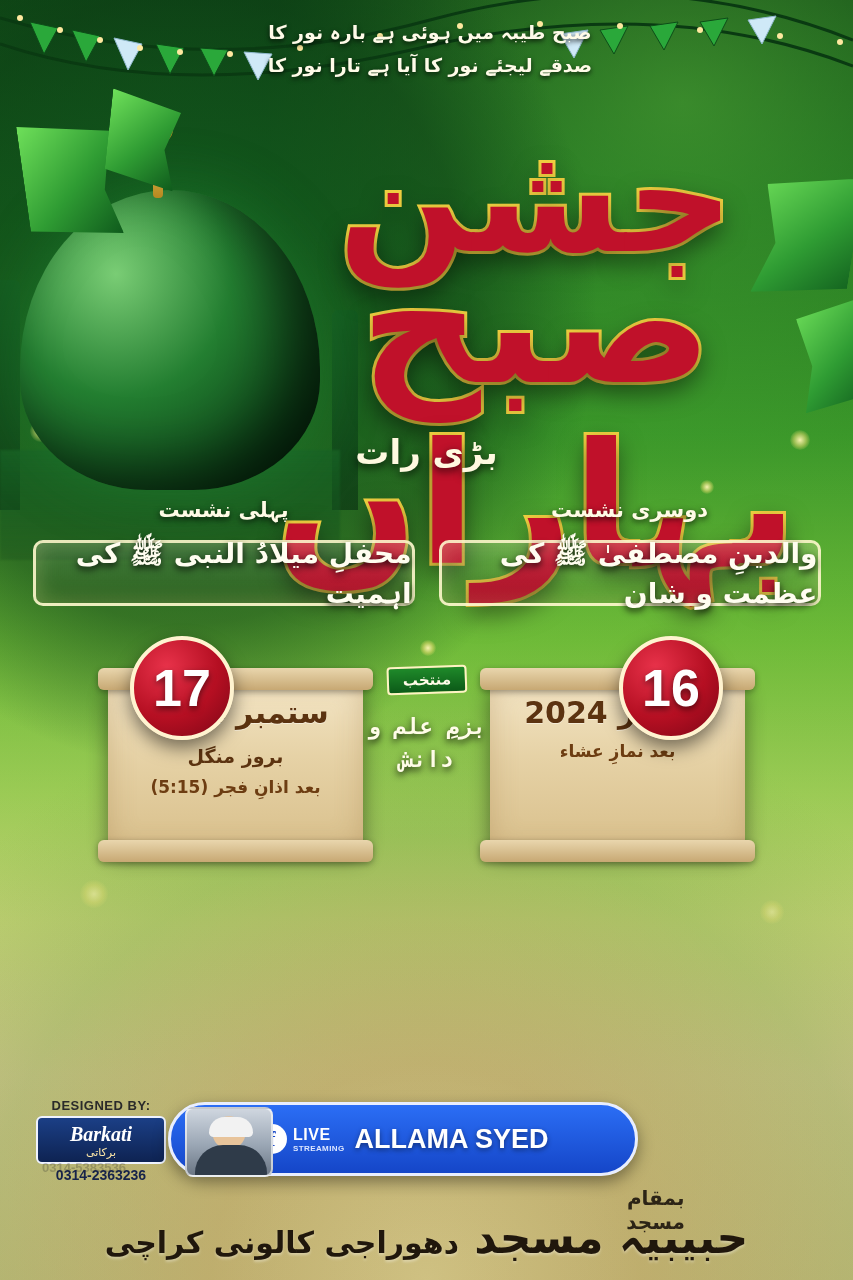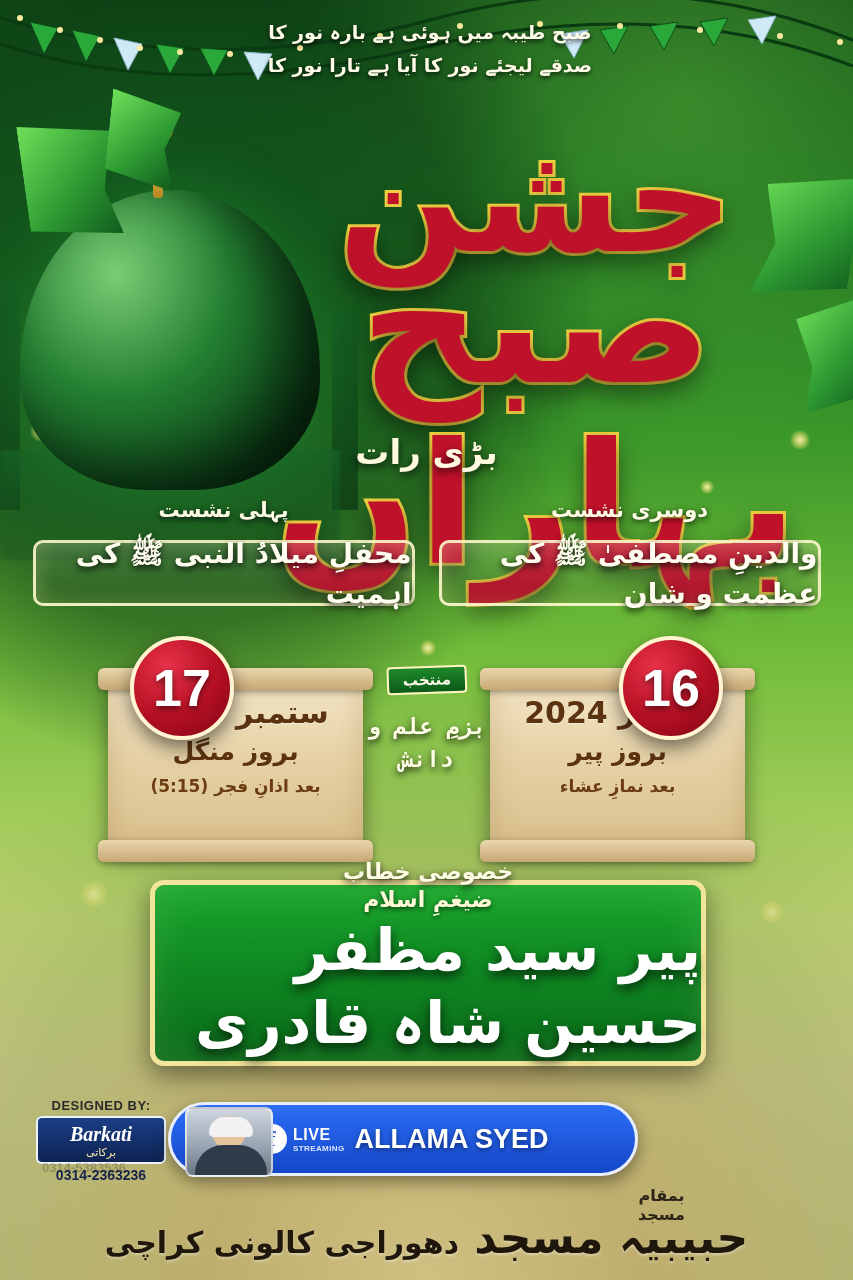--- a/index.html
+++ b/index.html
@@ -169,21 +169,21 @@
   .scroll-body {
     position: absolute; inset: 16px 14px 12px 14px;
     direction: rtl; text-align: center;
     color: #5c3310;
     font-family: "DejaVu Sans", sans-serif;
   }
   .scroll-date {
     font-size: 30px; font-weight: bold; line-height: 1.15;
     text-shadow: 0 1px 0 rgba(255,255,255,0.45);
   }
-  .scroll-day { font-size: 25px; font-weight: bold; margin-top: 6px; }
+  .scroll-day { font-size: 19px; font-weight: bold; margin-top: 14px; }
   .scroll-time { font-size: 17px; font-weight: bold; margin-top: 10px; color: #6d3d12; }
 
   .date-badge {
     position: absolute; top: 0; width: 104px; height: 104px; border-radius: 50%;
     background: radial-gradient(circle at 34% 28%, #e8324a 0%, #b50f22 55%, #7b0616 100%);
     border: 4px solid #fff3d0;
     box-shadow: 0 8px 18px rgba(0,0,0,0.5);
     display: flex; align-items: center; justify-content: center;
     color: #fff; font-size: 52px; font-weight: bold;
     font-family: "Liberation Sans", sans-serif;
@@ -304,21 +304,21 @@
   .speaker-photo .robe {
     position: absolute; left: 8px; bottom: 0; width: 72px; height: 30px;
     background: #2f3b49; border-radius: 28px 28px 0 0;
   }
 
   
   .mosque-tag {
     position: absolute; right: 168px; top: 1186px;
     direction: rtl; text-align: center;
     font-family: "DejaVu Sans", sans-serif;
-    font-size: 16px; font-weight: bold; color: #2c2416;
+    font-size: 20px; font-weight: bold; color: #2c2416;
     line-height: 1.2;
   }
   .mosque-name {
     position: absolute; left: 0; right: 0; top: 1212px;
     text-align: center; direction: rtl;
     font-family: "DejaVu Sans", sans-serif;
     font-size: 44px; font-weight: bold;
     color: #20170c;
     text-shadow: 0 2px 3px rgba(255,255,255,0.35);
   }
@@ -416,21 +416,20 @@
       <div class="sitting-tag">پہلی نشست</div>
       <div class="sitting-title">محفلِ میلادُ النبی ﷺ کی اہمیت</div>
     </div>
   </div>
 
   <div class="scrolls">
 
     <div class="scroll right">
       <div class="scroll-body">
         <div class="scroll-date">ستمبر 2024</div>
-        <div class="scroll-day">بروز پیر</div>
         <div class="scroll-time">بعد نمازِ عشاء</div>
       </div>
     </div>
     <div class="date-badge right">16</div>
 
     <div class="scroll left">
       <div class="scroll-body">
         <div class="scroll-date">ستمبر 2024</div>
         <div class="scroll-day">بروز منگل</div>
         <div class="scroll-time">بعد اذانِ فجر (5:15)</div>
@@ -438,25 +437,20 @@
     </div>
     <div class="date-badge left">17</div>
 
     <div class="bazm-tag">منتخب</div>
     <div class="bazm">
       <div>بزمِ علم و</div>
       <div>دانش</div>
     </div>
   </div>
 
-  <div class="speaker-panel">
-    <div class="khitab-tag">خصوصی خطاب</div>
-    <div class="speaker-sub">ضیغمِ اسلام</div>
-    <div class="speaker-name">پیر سید مظفر حسین شاہ قادری</div>
-  </div>
 
   <div class="designer">
     <div class="designed-by">DESIGNED BY:</div>
     <div class="designer-card">
       <div class="designer-name">Barkati</div>
       <div class="designer-ur">برکاتی</div>
     </div>
     <div class="designer-phone">0314-2363236</div>
   </div>
   <div class="ghost-phone">0314-5383536</div>

